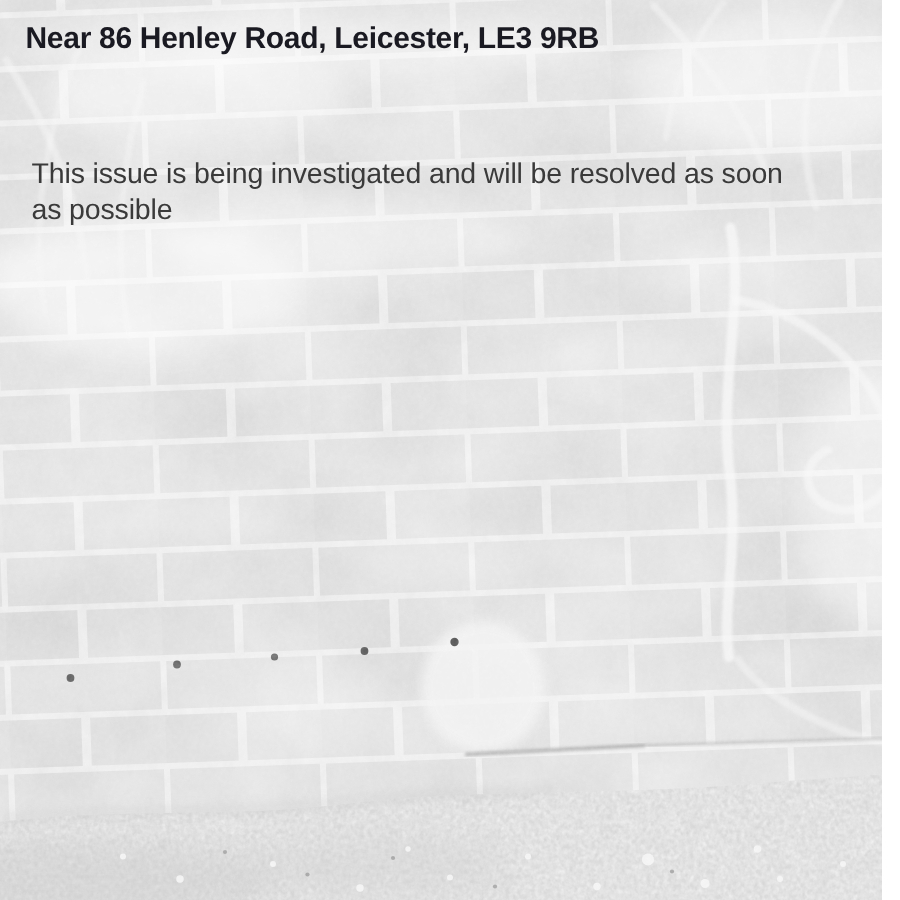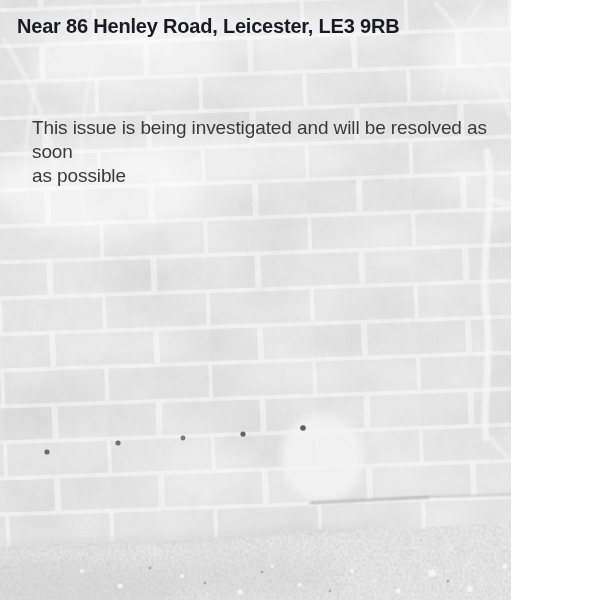--- a/index.html
+++ b/index.html
@@ -1,29 +1,29 @@
 <!DOCTYPE html>
 <html><head>
 <meta charset="utf-8">
 <style>
   html,body{margin:0;padding:0;}
   body{
     width:600px;height:600px;overflow:hidden;background:#ffffff;
     font-family:"Liberation Sans",sans-serif;
   }
-  .screen{position:relative;width:511px;height:600px;overflow:hidden;background:#d9d9d9;}
+  .screen{position:relative;width:588px;height:600px;overflow:hidden;background:#d9d9d9;}
   .photo-svg{position:absolute;inset:0;display:block;}
   .overlay{position:absolute;inset:0;}
   .location-title{
     position:absolute;top:14px;left:17px;margin:0;
     font-size:20px;line-height:24px;font-weight:bold;
     color:#1a1a22;letter-spacing:-0.2px;white-space:nowrap;
   }
   .body-text{
-    position:absolute;left:17px;margin:15px;
+    position:absolute;left:17px;margin:4px;
     font-size:19px;line-height:24px;font-weight:400;
     color:#3a3a3a;letter-spacing:-0.1px;white-space:pre-line;
   }
   .status{top:101px;}
   .thanks{top:170px;}
 </style>
 </head>
 <body>
 
 <div class="screen">

